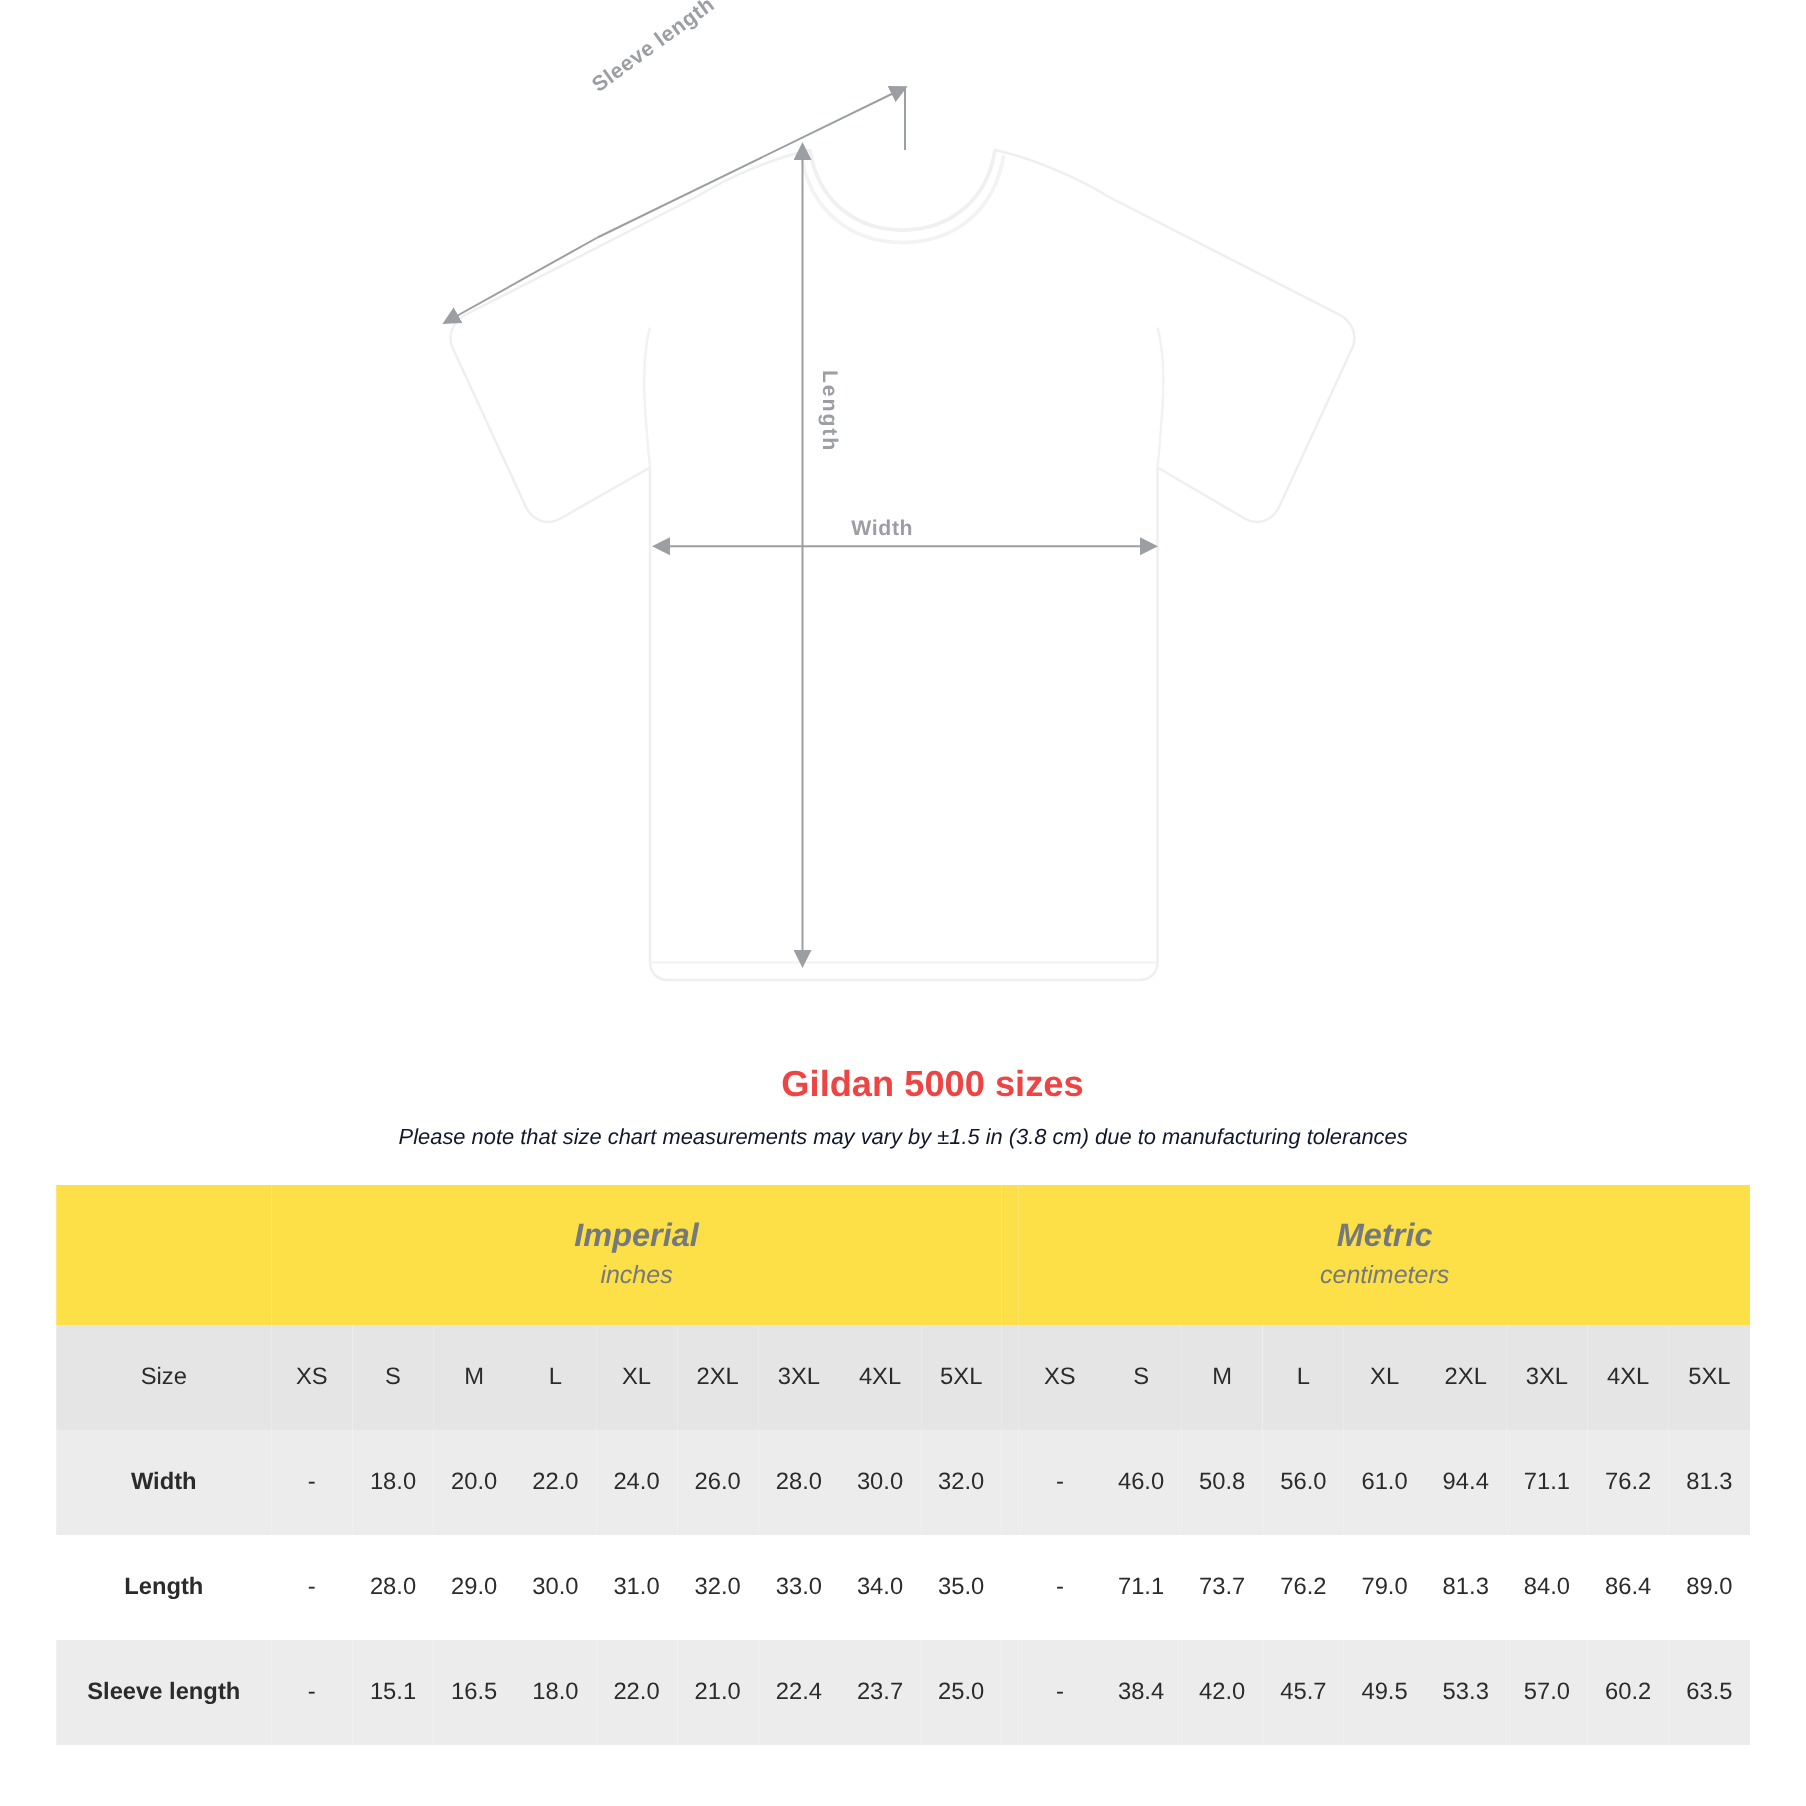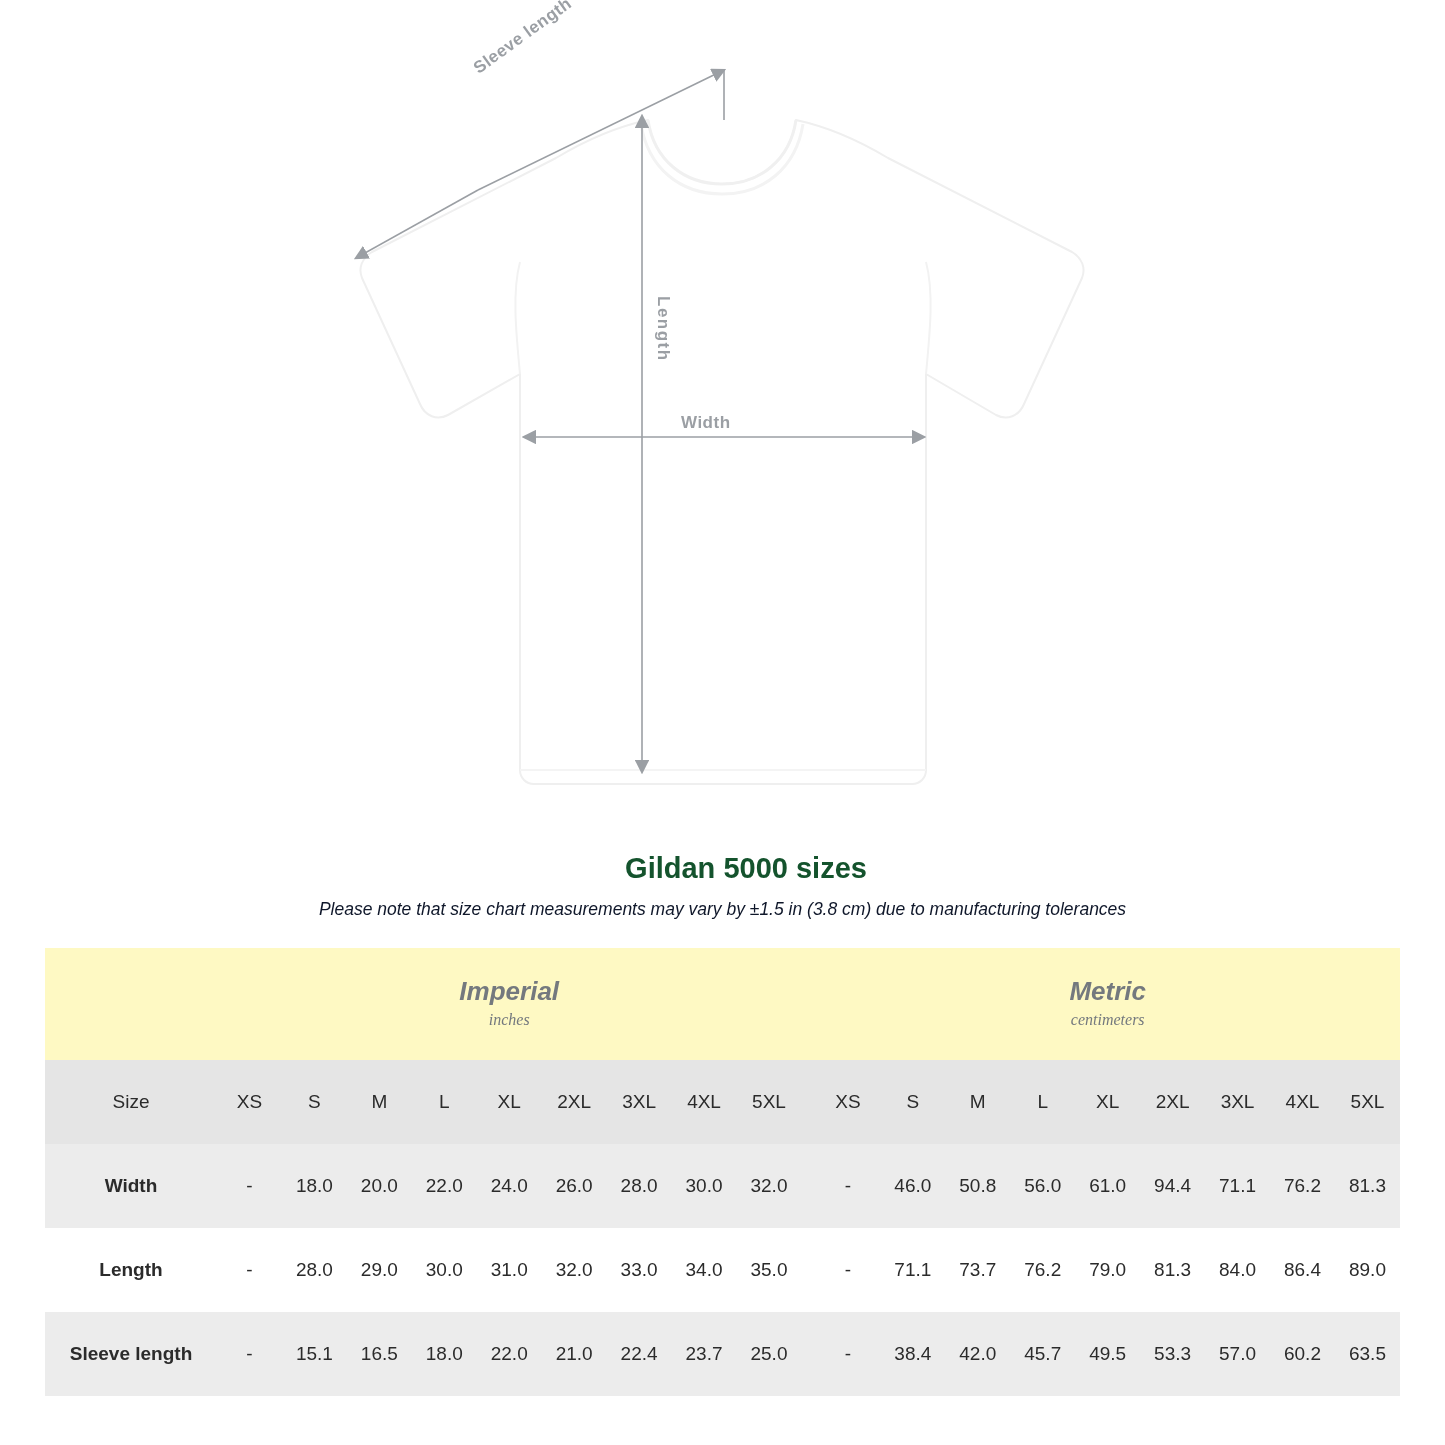--- a/index.html
+++ b/index.html
@@ -57,21 +57,21 @@
   }
 
   
   .title-block {
     text-align: center;
     margin-top: 22px;
   }
   .chart-title {
     font-size: 29px;
     font-weight: bold;
-    color: #14532d;
+    color: #ef4444;
     margin: 0 0 14px 0;
     padding-left: 47px;
   }
   .chart-note {
     font-size: 17.5px;
     font-style: italic;
     color: #0f172a;
     margin: 0;
   }
 
@@ -85,35 +85,34 @@
     table-layout: fixed;
   }
   table.size-chart td, table.size-chart th {
     padding: 0;
     text-align: center;
     vertical-align: middle;
     font-weight: normal;
   }
   .unit-row td {
     height: 112px;
-    background: #fef9c3;
+    background: #fde047;
   }
   .unit-name {
     font-size: 26px;
     font-style: italic;
     font-weight: bold;
     color: #74797e;
     line-height: 1.25;
   }
   .unit-sub {
-    font-size: 16px;
+    font-size: 20px;
     font-style: italic;
     color: #74797e;
     line-height: 1.6;
-    font-family: Liberation Serif, serif;
   }
   .hdr-row td {
     height: 84px;
     font-size: 19px;
     font-weight: bold;
     color: #2b2b2b;
     background: #e5e5e5;
   }
   .hdr-row td.rowlabel {
     font-size: 19px;

